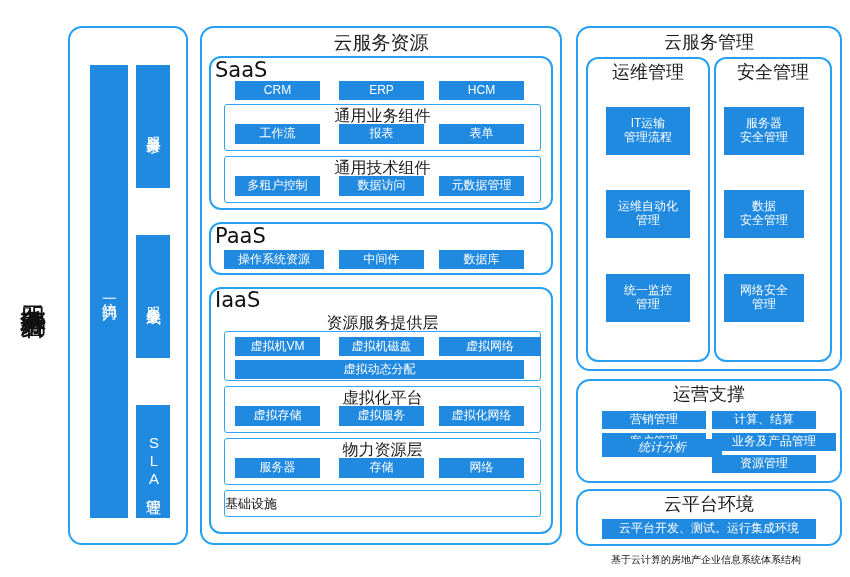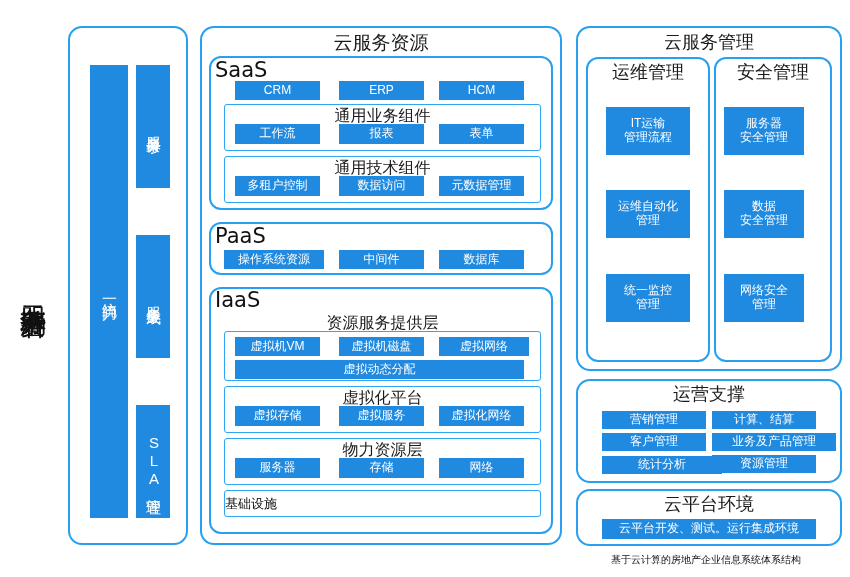--- a/index.html
+++ b/index.html
@@ -148,21 +148,21 @@
   <div class="bluebox" style="left:339px; top:250px; width:85px; height:19px;">中间件</div>
   <div class="bluebox" style="left:439px; top:250px; width:85px; height:19px;">数据库</div>
 
   <div class="subpanel" style="left:209px; top:287px; width:344px; height:247px;"></div>
   <div class="lbl-ascii" style="left:215px; top:288px;">IaaS</div>
 
   <div class="ttl ttl-sm" style="left:224px; top:313px; width:317px; height:16px;">资源服务提供层</div>
   <div class="plainbox" style="left:224px; top:331px; width:317px; height:50px; border-radius:3px;"></div>
   <div class="bluebox" style="left:235px; top:337px; width:85px; height:19px;">虚拟机VM</div>
   <div class="bluebox" style="left:339px; top:337px; width:85px; height:19px;">虚拟机磁盘</div>
-  <div class="bluebox" style="left:439px; top:337px; width:90px; height:19px;">虚拟网络</div>
+  <div class="bluebox" style="left:439px; top:337px; width:102px; height:19px;">虚拟网络</div>
   <div class="bluebox" style="left:235px; top:360px; width:289px; height:19px;">虚拟动态分配</div>
 
   <div class="plainbox" style="left:224px; top:386px; width:317px; height:47px; border-radius:3px;"></div>
   <div class="ttl ttl-sm" style="left:224px; top:388px; width:317px; height:16px;">虚拟化平台</div>
   <div class="bluebox" style="left:235px; top:406px; width:85px; height:20px;">虚拟存储</div>
   <div class="bluebox" style="left:339px; top:406px; width:85px; height:20px;">虚拟服务</div>
   <div class="bluebox" style="left:439px; top:406px; width:85px; height:20px;">虚拟化网络</div>
 
   <div class="plainbox" style="left:224px; top:438px; width:317px; height:47px; border-radius:3px;"></div>
   <div class="ttl ttl-sm" style="left:224px; top:440px; width:317px; height:16px;">物力资源层</div>
@@ -194,21 +194,21 @@
   <div class="bluebox" style="left:724px; top:190px; width:80px; height:48px;">数据
 安全管理</div>
   <div class="bluebox" style="left:724px; top:274px; width:80px; height:48px;">网络安全
 管理</div>
 
   <div class="panel" style="left:576px; top:379px; width:266px; height:104px;"></div>
   <div class="ttl ttl-md" style="left:576px; top:382px; width:266px; height:25px;">运营支撑</div>
 
   <div class="bluebox" style="left:602px; top:411px; width:104px; height:18px;">营销管理</div>
   <div class="bluebox" style="left:602px; top:433px; width:104px; height:18px;">客户管理</div>
-  <div class="bluebox" style="left:602px; top:456px; width:120px; height:18px;">统计分析</div>
+  <div class="bluebox" style="left:602px; top:439px; width:120px; height:18px;font-style:italic;">统计分析</div>
 
   <div class="bluebox" style="left:712px; top:411px; width:104px; height:18px;">计算、结算</div>
   <div class="bluebox" style="left:712px; top:433px; width:124px; height:18px; font-size:12px;">业务及产品管理</div>
   <div class="bluebox" style="left:712px; top:455px; width:104px; height:18px;">资源管理</div>
 
   <div class="panel" style="left:576px; top:489px; width:266px; height:57px;"></div>
   <div class="ttl ttl-md" style="left:576px; top:492px; width:266px; height:25px;">云平台环境</div>
   <div class="bluebox" style="left:602px; top:519px; width:214px; height:20px;">云平台开发、测试。运行集成环境</div>
 
   <div class="caption" style="left:611px; top:553px;">基于云计算的房地产企业信息系统体系结构</div>

